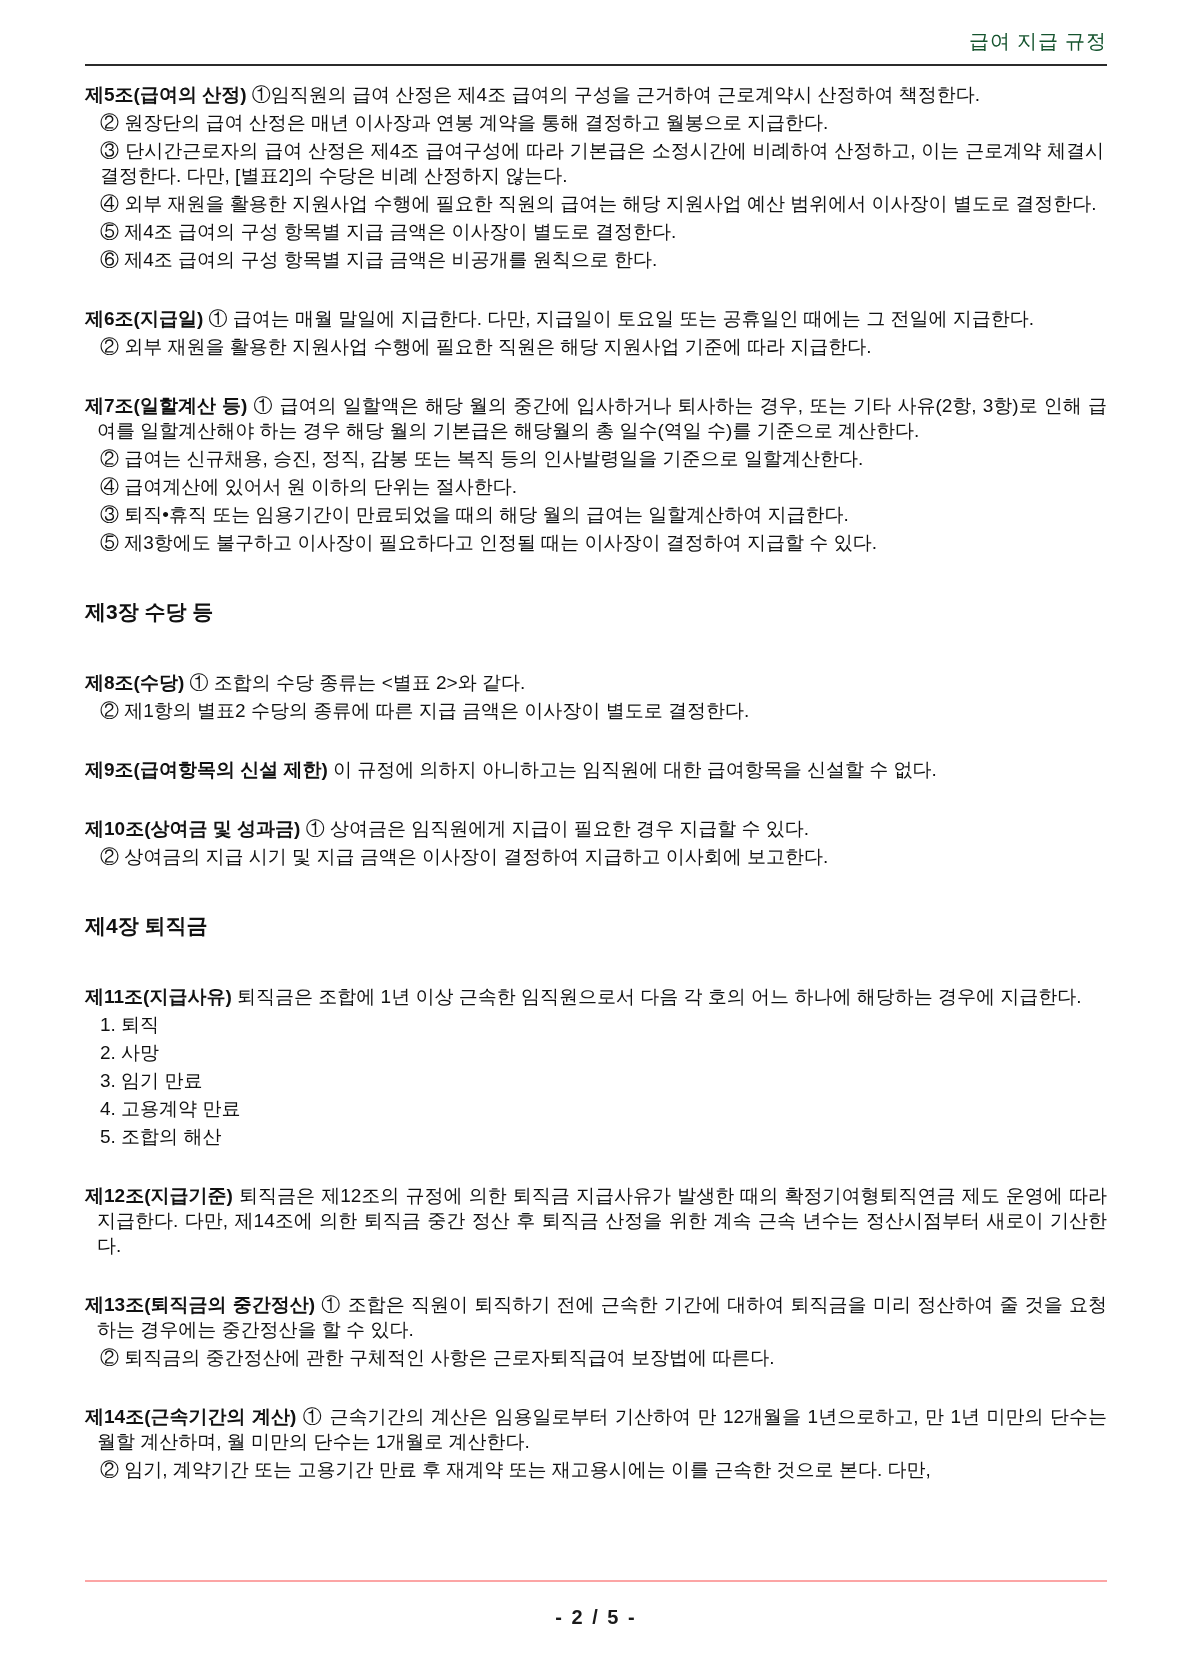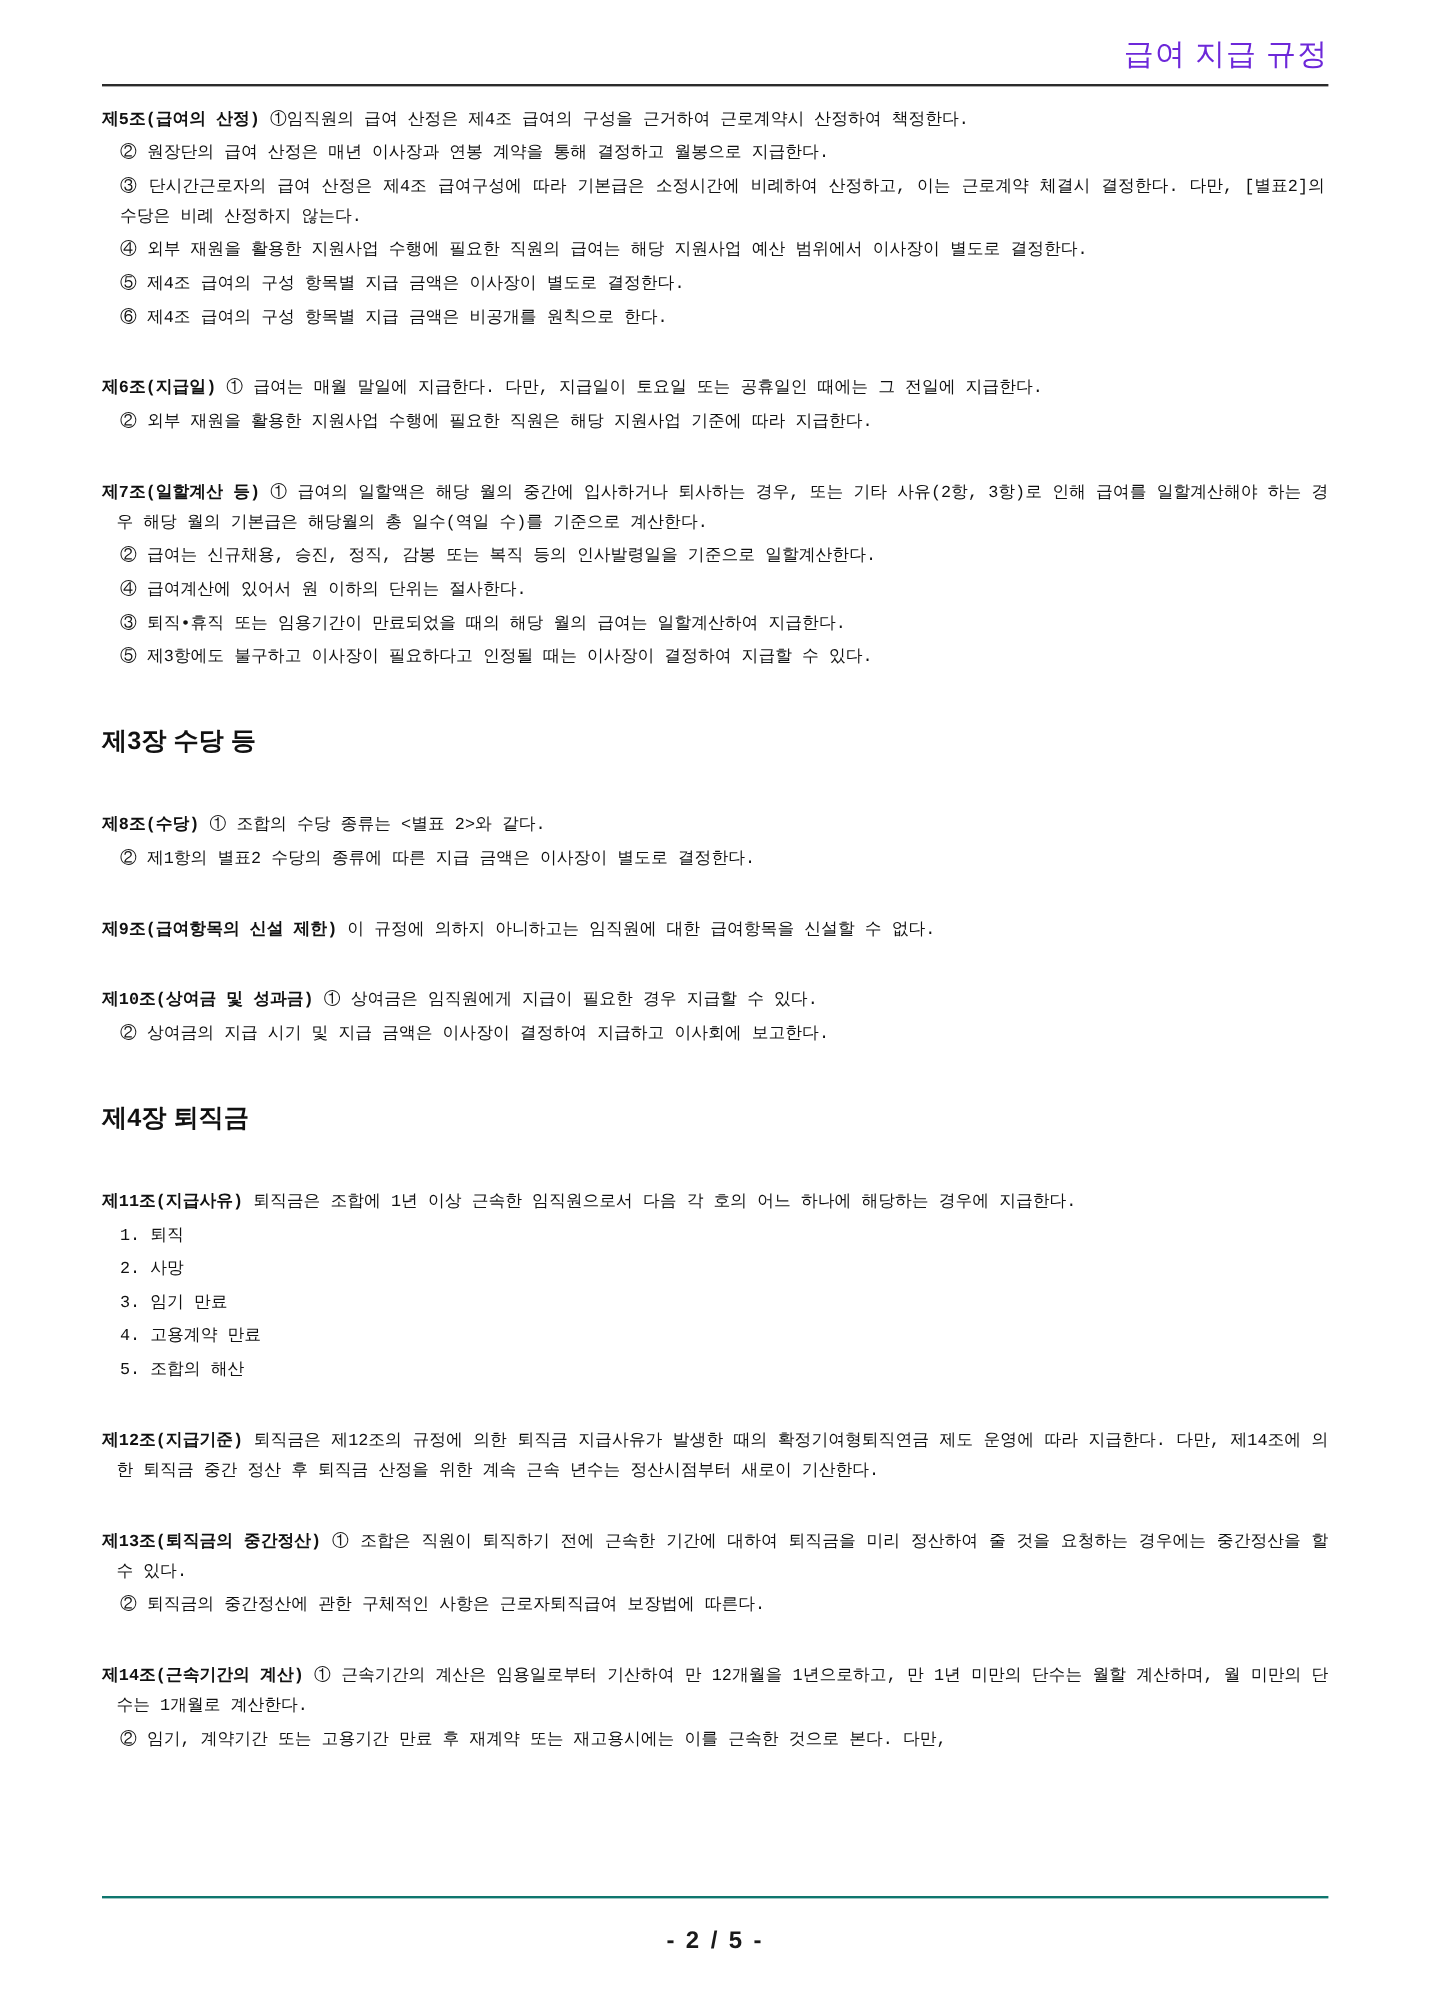--- a/index.html
+++ b/index.html
@@ -15,34 +15,33 @@
     box-sizing: border-box;
     overflow: hidden;
   }
   .content {
     position: absolute;
     left: 85px; right: 85px; top: 28px;
   }
   .doc-header {
     text-align: right;
     font-family: "Liberation Serif", serif;
-    font-size: 25px;
+    font-size: 20px;
     letter-spacing: 1px;
-    color: #6d28d9;
+    color: #14532d;
     padding-bottom: 9px;
     border-bottom: 2px solid #2b2b2b;
     margin-bottom: 16px;
   }
   .article {
     margin: 0 0 34px 0;
-    font-size: 14px;
+    font-size: 19px;
     line-height: 25px;
     text-align: justify;
     word-break: break-all;
-    font-family: Liberation Mono, monospace;
   }
   .article.gap-lg { }
   .article .lead {
     margin: 0;
     padding-left: 12px;
     text-indent: -12px;
   }
   .art-title { font-weight: 700; }
   .article .item {
     margin: 3px;
@@ -51,21 +50,21 @@
   .chapter {
     font-weight: 700;
     font-size: 21px;
     line-height: 25px;
     margin: 44px 0 46px 0;
   }
   .doc-footer {
     position: absolute;
     left: 85px; right: 85px;
     top: 1580px;
-    border-top: 2px solid #0f766e;
+    border-top: 2px solid #fca5a5;
     text-align: center;
     padding-top: 24px;
     font-weight: 700;
     font-size: 20px;
     letter-spacing: 2px;
     color: #1a1a1a;
   }
 </style>
 </head>
 <body>

